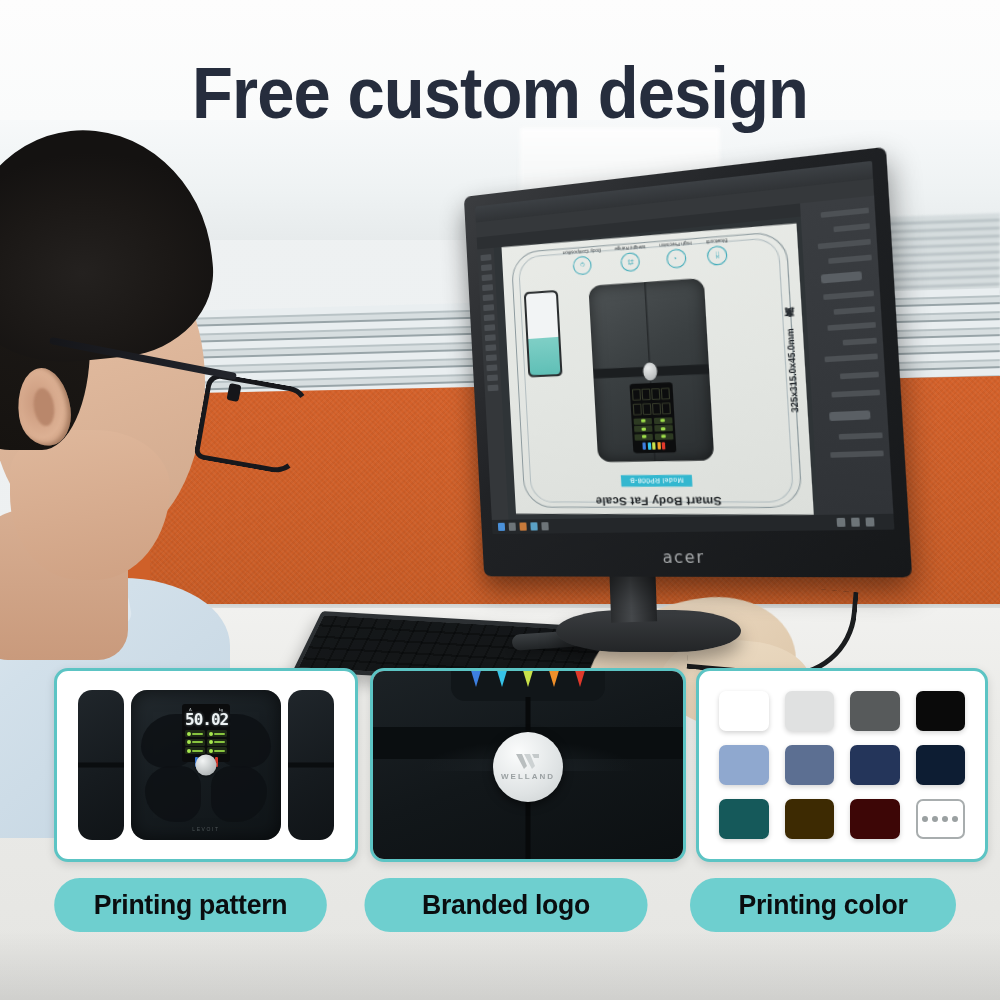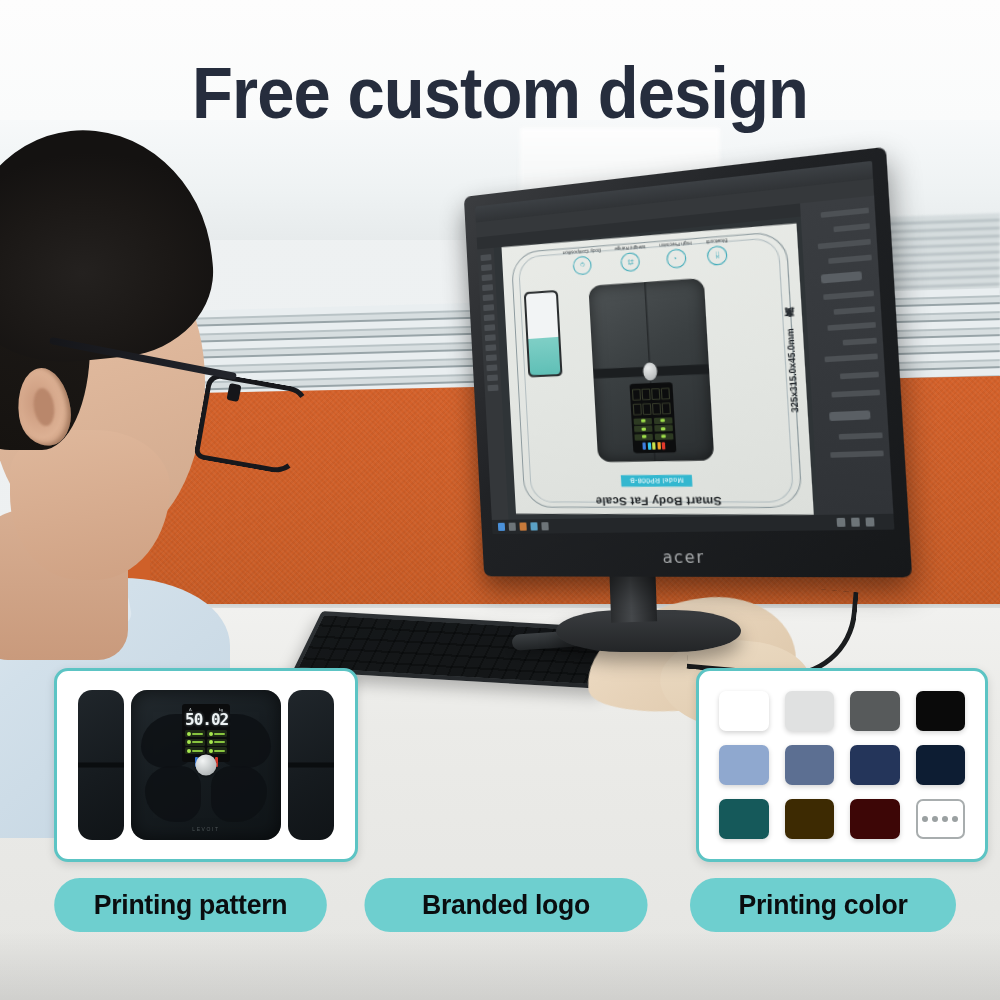--- a/index.html
+++ b/index.html
@@ -508,20 +508,43 @@
           </div>
 
           <span class="sc-knob"></span>
           <div class="sc-brand">LEVOIT</div>
         </div>
 
         <div class="sc-side right"></div>
       </div>
     </div>
 
+    <div class="panel p2">
+      <div class="p2-inner">
+        <div class="p2-top"></div>
+        <div class="tri-row">
+          <span class="tri" style="background:#3d7fe0"></span>
+          <span class="tri" style="background:#36c3e8"></span>
+          <span class="tri" style="background:#c9e24a"></span>
+          <span class="tri" style="background:#f0902a"></span>
+          <span class="tri" style="background:#e0392b"></span>
+        </div>
+        <div class="p2-hline"></div>
+        <div class="p2-curve"></div>
+        <div class="p2-vline"></div>
+        <div class="badge">
+          <svg class="badge-mark" viewBox="0 0 26 17">
+            <path d="M1 1 L7 1 L12 13 L9 16 L1 1 Z" fill="#b9bebf"></path>
+            <path d="M9 1 L15 1 L20 13 L17 16 L9 1 Z" fill="#cdd2d3"></path>
+            <path d="M17 1 L24 1 L24 5 L19 5 Z" fill="#c4c9ca"></path>
+          </svg>
+          <span class="badge-text">WELLAND</span>
+        </div>
+      </div>
+    </div>
 
     <div class="panel p3">
       <div class="swatch-grid">
         <span class="swatch" style="background:#ffffff;box-shadow:0 2px 5px rgba(0,0,0,.18)"></span>
         <span class="swatch" style="background:#e0e1e1"></span>
         <span class="swatch" style="background:#575a5b"></span>
         <span class="swatch" style="background:#0a0a0a"></span>
         <span class="swatch" style="background:#8fa8cf"></span>
         <span class="swatch" style="background:#5c6f92"></span>
         <span class="swatch" style="background:#24355a"></span>

